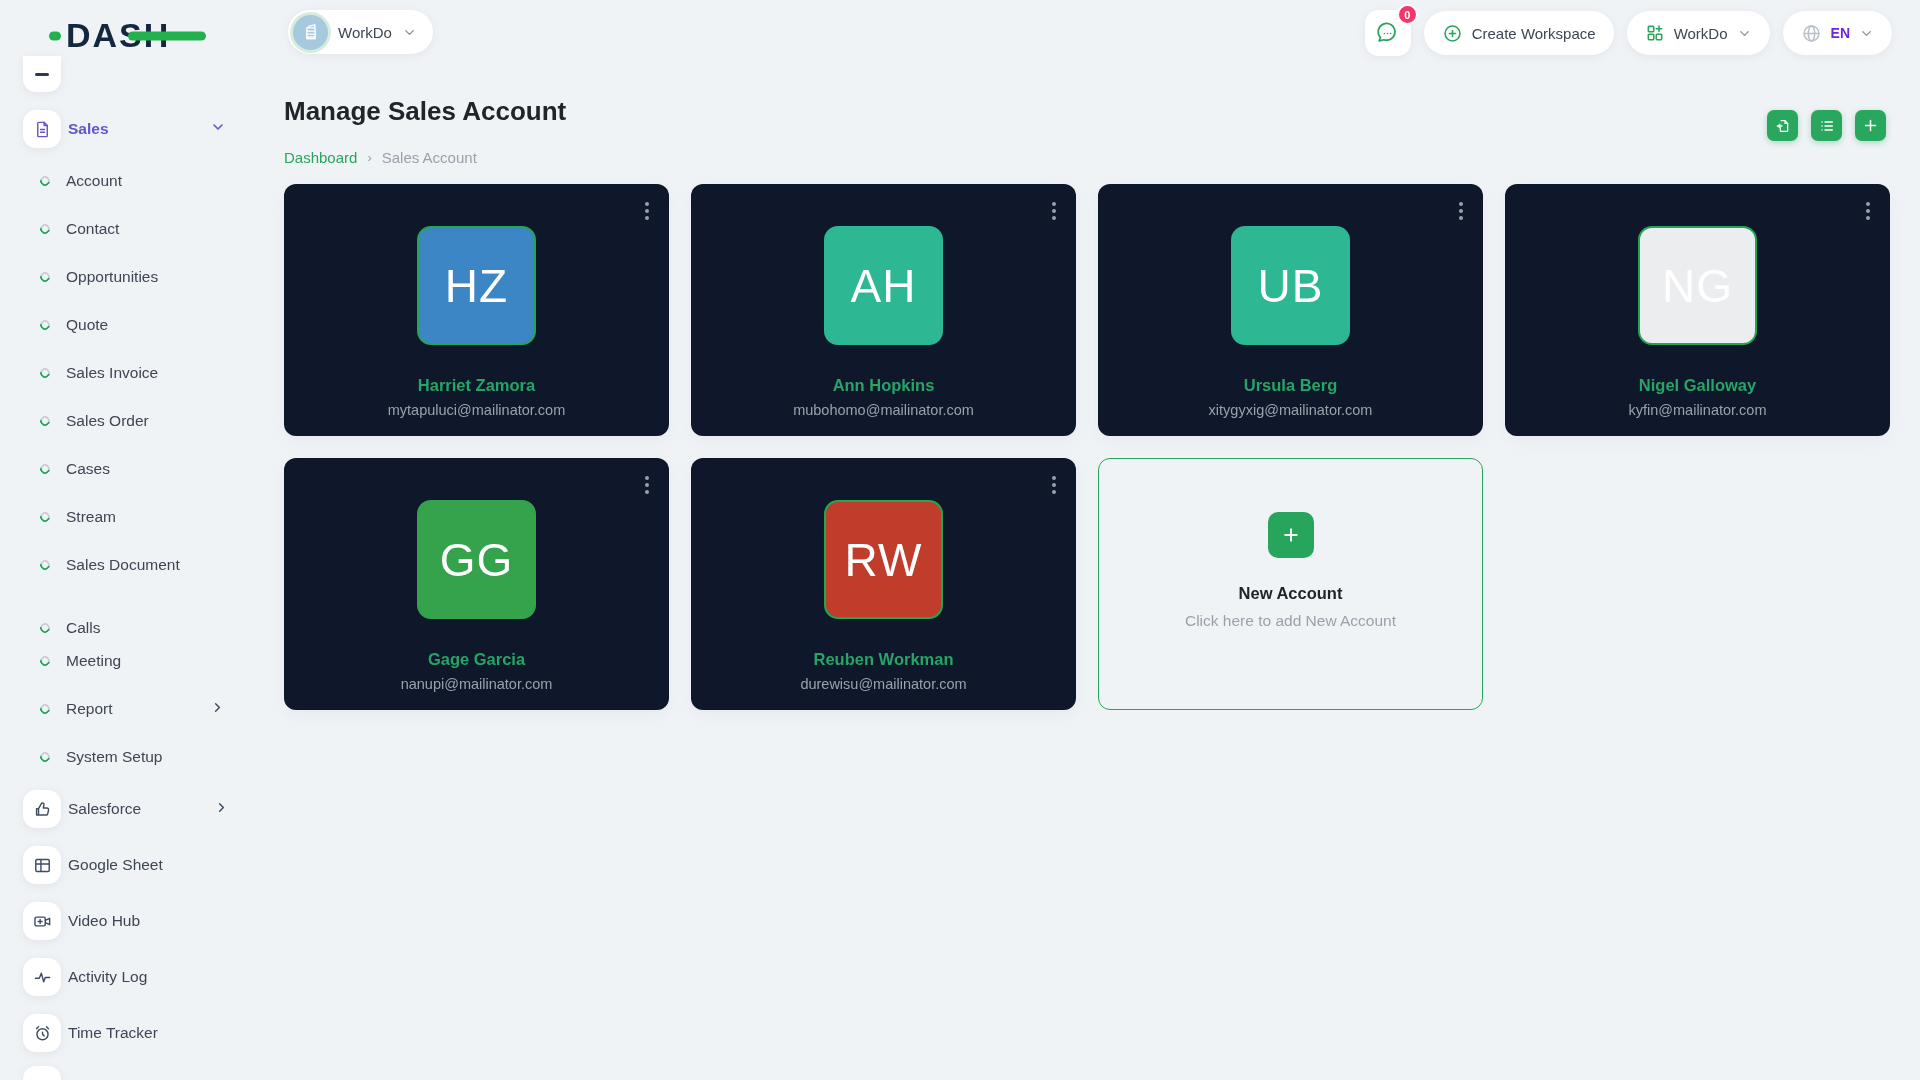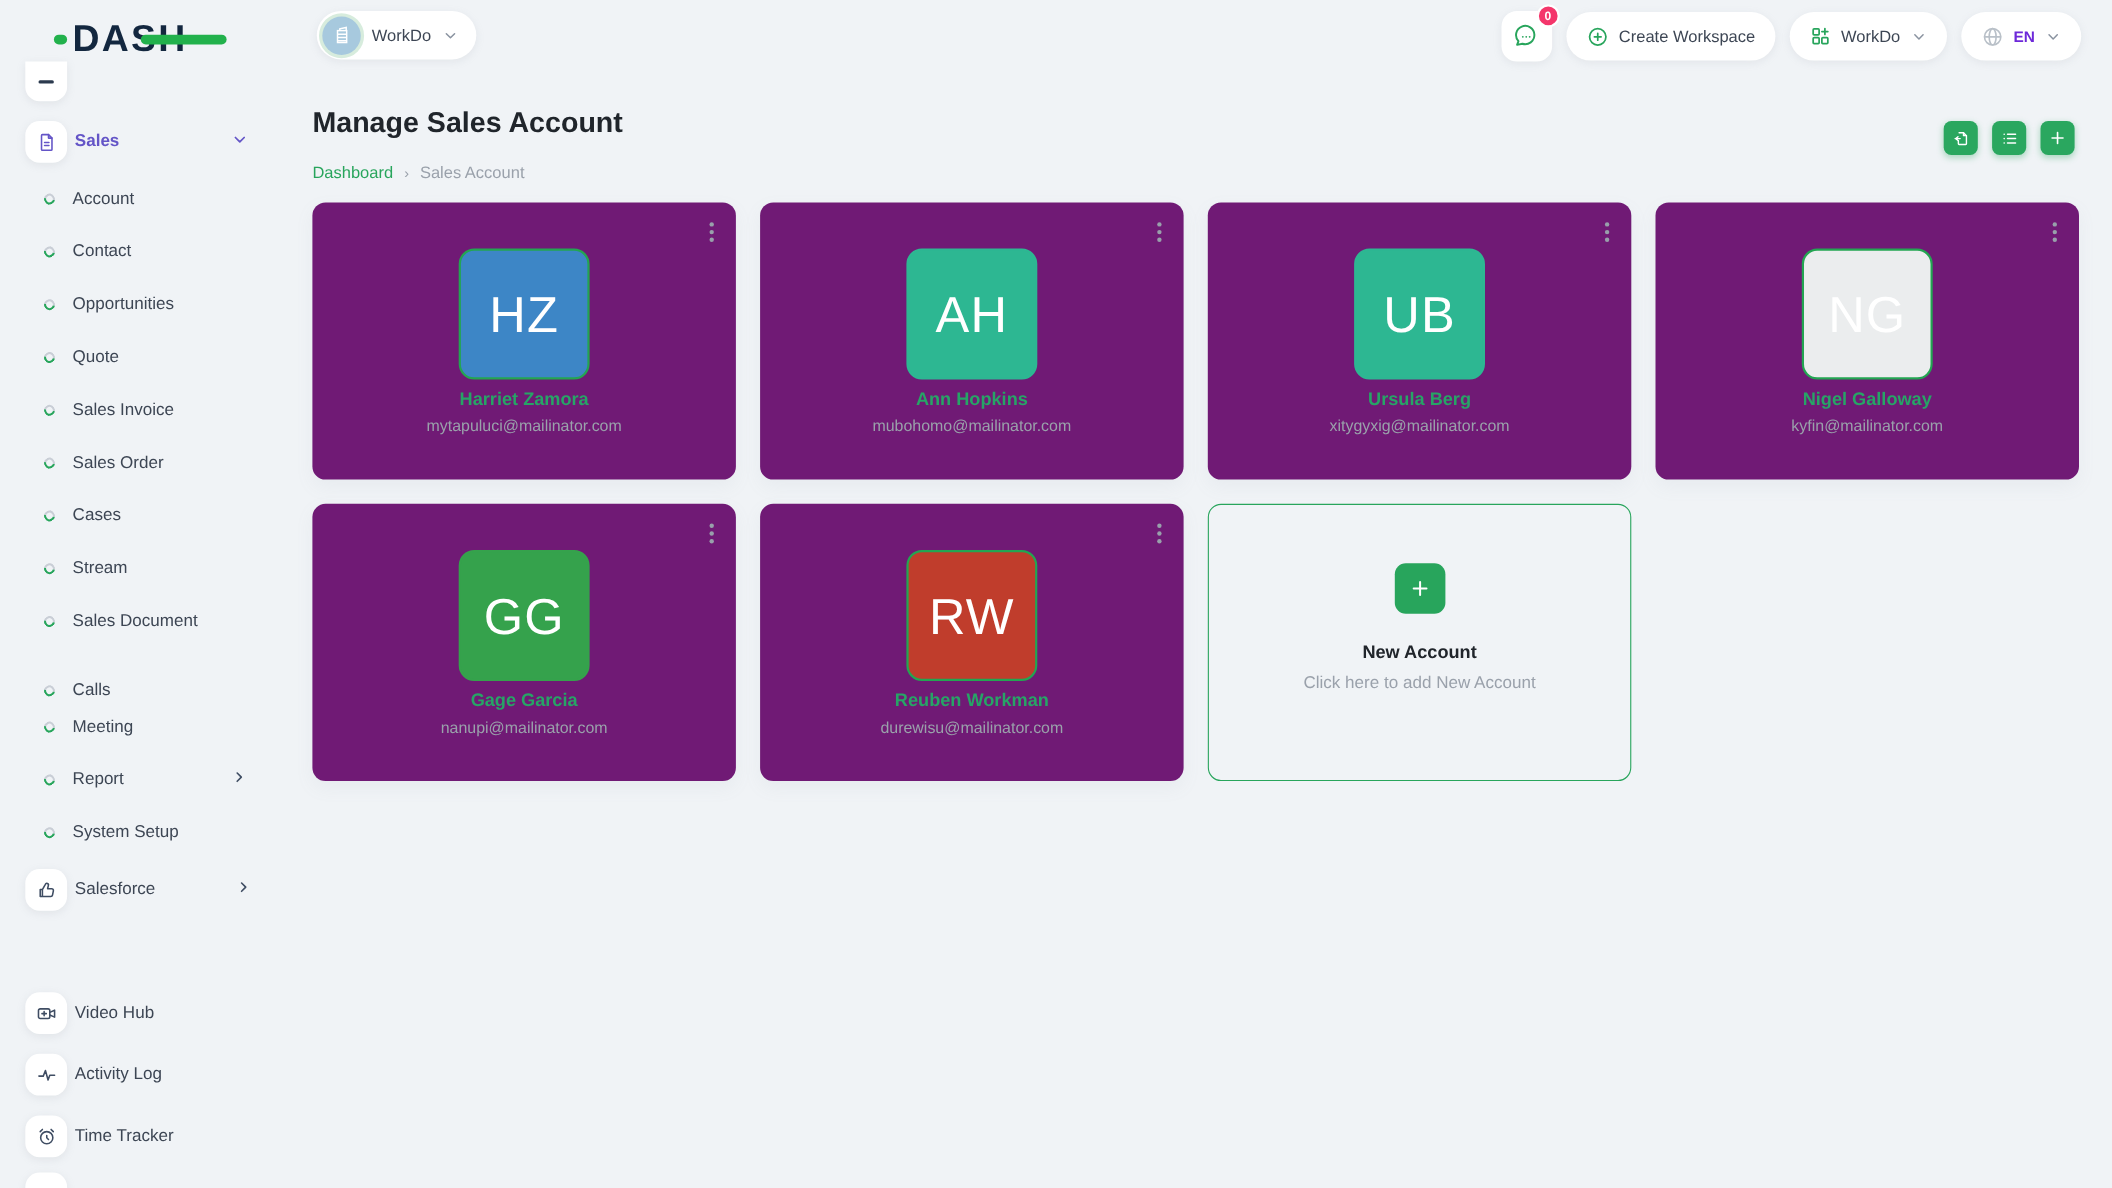--- a/index.html
+++ b/index.html
@@ -62,29 +62,29 @@
   .page-title { margin-top:26px; font-size:26px; font-weight:600; color:#20252b; }
   .breadcrumb { margin-top:22px; font-size:15px; display:flex; align-items:center; gap:10px; }
   .breadcrumb .root { color:#28a55c; cursor:pointer; }
   .breadcrumb .sep { color:#9aa1ab; font-size:13px; }
   .breadcrumb .current { color:#9aa1ab;text-align:center; }
   .toolbar { position:absolute; top:40px; right:4px; display:flex; gap:13px; }
   .tool-btn { width:31px; height:31px; border-radius:7px; background:#2aa75f; color:#fff;
               display:flex; align-items:center; justify-content:center; cursor:pointer;
               box-shadow:0 2px 6px rgba(42,167,95,.35); }
   .grid { margin-top:18px; display:grid; grid-template-columns:repeat(4,1fr); gap:22px; }
-  .card { position:relative; background:#701a75; border-radius:12px; height:252px;
+  .card { position:relative; background:#0f172a; border-radius:12px; height:252px;
           box-shadow:0 6px 16px rgba(140,152,164,.08); text-align:center; }
   .kebab { position:absolute; top:14px; right:16px; display:flex; flex-direction:column; gap:3px;
            padding:4px; cursor:pointer; }
   .kebab i { width:4px; height:4px; border-radius:50%; background:#98a0ab; }
   .avatar { width:119px; height:119px; margin:42px auto 0; border-radius:14px; border:2px solid;
             display:flex; align-items:center; justify-content:center;
             color:#fff; font-size:46px; font-weight:400; letter-spacing:1px; }
-  .acc-name { margin-top:9px; font-size:16.5px; font-weight:700; color:#27a466; cursor:pointer; }
+  .acc-name { margin-top:31px; font-size:16.5px; font-weight:700; color:#27a466; cursor:pointer; }
   .acc-email { margin-top:7px; font-size:14.5px; color:#9aa1ab; }
   .new-card { background:transparent; border:1px solid #28a55c; box-shadow:none;
               display:flex; flex-direction:column; align-items:center; justify-content:center;
               padding-bottom:26px; cursor:pointer; }
   .plus-tile { width:46px; height:46px; border-radius:10px; background:#28a55c; color:#fff;
                display:flex; align-items:center; justify-content:center; }
   .new-title { margin-top:26px; font-size:16.5px; font-weight:700; color:#20252b; }
   .new-sub { margin-top:9px; font-size:15.5px; color:#9aa1ab; }
 </style>
 </head>
@@ -241,20 +241,29 @@
       <svg width="19" height="19" viewBox="0 0 24 24" fill="none" stroke="currentColor" stroke-width="1.8" stroke-linecap="round" stroke-linejoin="round">
           <path d="M7 11v8H4.5v-8H7zm3 8h6.6a2 2 0 0 0 2-1.6l1-5a2 2 0 0 0-2-2.4H13l.8-3.6A1.8 1.8 0 0 0 10.4 5L7 11v8h3z"></path>
         </svg>
     </span>
     <span class="label">Salesforce</span>
     <span class="arrow" style="left:214px;"><svg width="15" height="15" viewBox="0 0 24 24" fill="none" stroke="currentColor" stroke-width="2.4" stroke-linecap="round" stroke-linejoin="round">
           <polyline points="9 6 15 12 9 18"></polyline>
         </svg></span>
   </div>
 
+  <div class="side-row" style="top:776px;">
+    <span class="icon-sq" style="top:0;">
+      <svg width="19" height="19" viewBox="0 0 24 24" fill="none" stroke="currentColor" stroke-width="1.8" stroke-linejoin="round">
+          <rect x="3.5" y="4.5" width="17" height="15" rx="1.5"></rect>
+          <path d="M3.5 10h17M10 10v9.5M10 4.5V10"></path>
+        </svg>
+    </span>
+    <span class="label">Google Sheet</span>
+  </div>
 
   <div class="side-row" style="top:832px;">
     <span class="icon-sq" style="top:0;">
       <svg width="19" height="19" viewBox="0 0 24 24" fill="none" stroke="currentColor" stroke-width="1.8" stroke-linecap="round" stroke-linejoin="round">
           <rect x="2.5" y="6.5" width="13" height="11" rx="2"></rect>
           <path d="M15.5 10.5L21 8v8l-5.5-2.5M9 9.5v5M6.5 12h5"></path>
         </svg>
     </span>
     <span class="label">Video Hub</span>
   </div>

